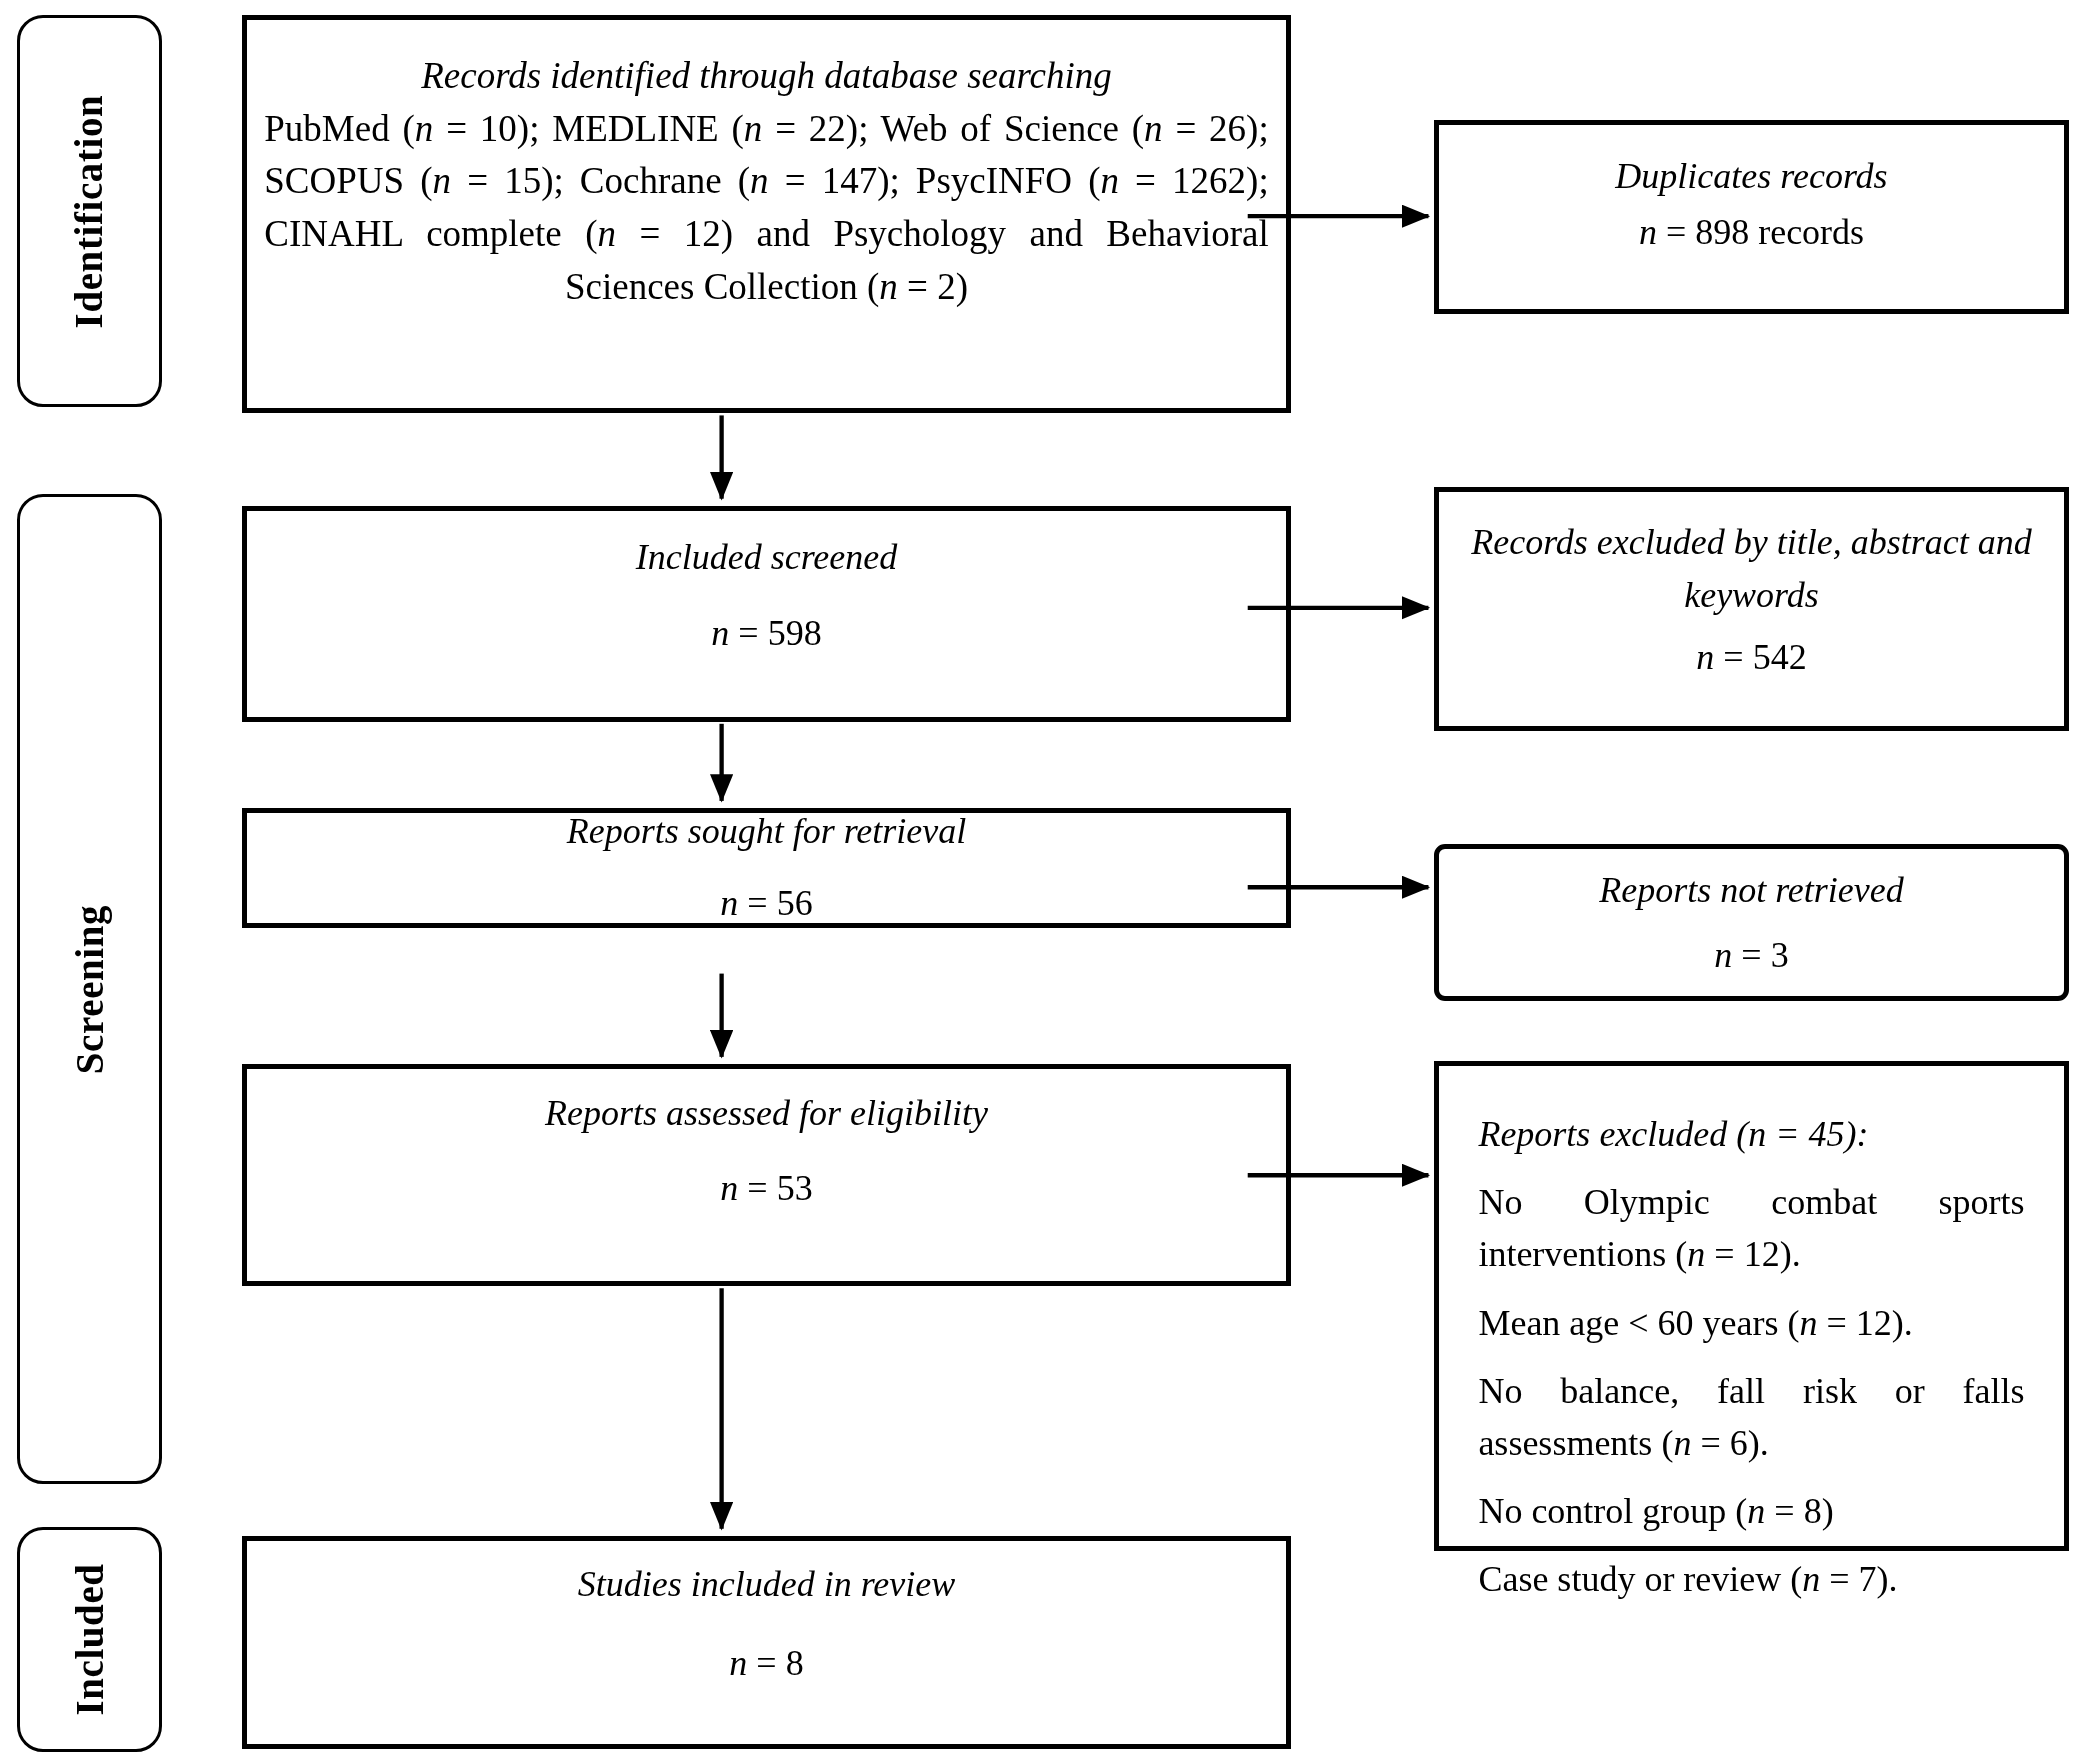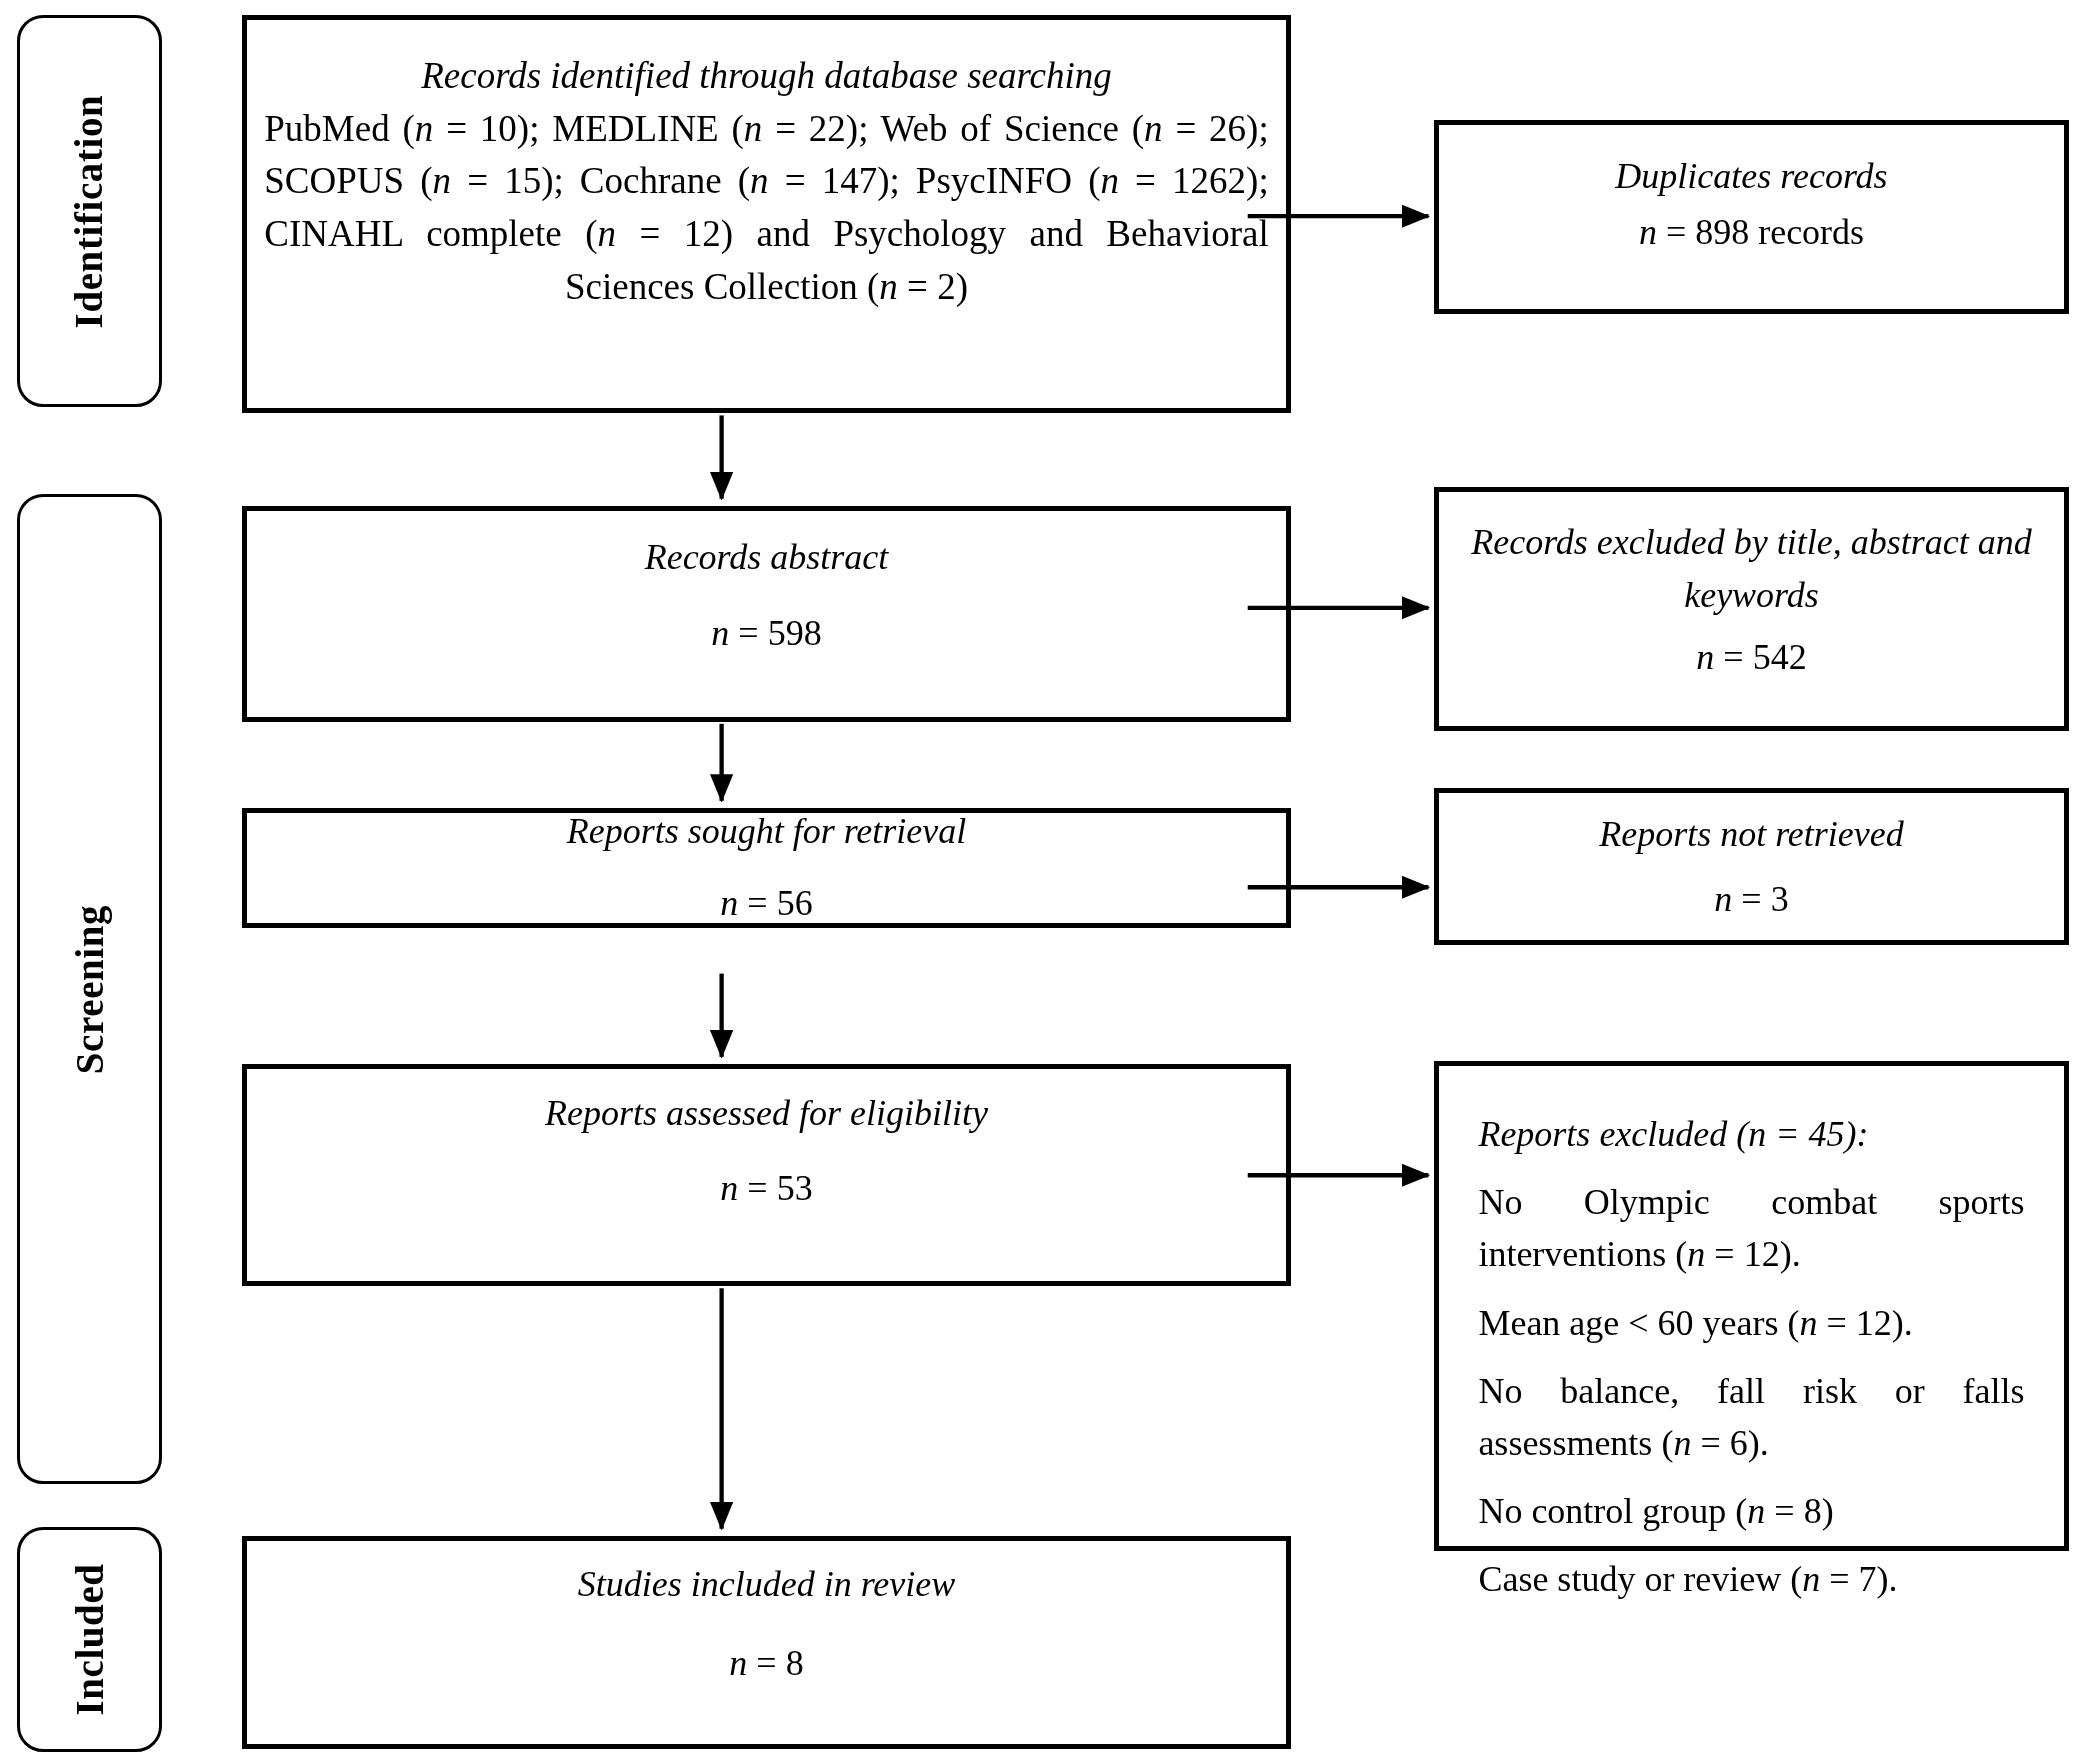--- a/index.html
+++ b/index.html
@@ -79,21 +79,21 @@
     border: 5px solid #000000;
     background: #ffffff;
     box-sizing: border-box;
     font-size: 36px;
     line-height: 1.45;
     text-align: center;
   }
   .side-box .box-title { font-style: italic; }
   #box-duplicates-removed { left: 1434px; top: 120px;  width: 635px; height: 194px; padding-bottom: 25px; row-gap: 3.7px; }
   #box-records-excluded   { left: 1434px; top: 487px;  width: 635px; height: 244px; padding-bottom: 18.5px; row-gap: 10px; }
-  #box-reports-not-retrieved { left: 1434px; top: 788px; width: 635px; height: 157px; row-gap: 13.6px; }
+  #box-reports-not-retrieved { left: 1434px; top: 844px; width: 635px; height: 157px; row-gap: 13.6px; border-radius: 11px; }
 
   #box-reports-excluded {
     left: 1434px; top: 1061px; width: 635px; height: 490px;
     padding: 26px 23.4px 0 23.4px;
     text-align: left;
   }
   #box-reports-excluded .box-title {
     text-align: left;
     margin: 16px;
   }
@@ -126,21 +126,21 @@
   <div class="stage-box" id="stage-included">
     <span class="stage-label">Included</span>
   </div>
 
   <div class="flow-box" id="box-records-identified">
     <div class="box-title">Records identified through database searching</div>
     <div class="box-body">PubMed (<i>n</i> = 10); MEDLINE (<i>n</i> = 22); Web of Science (<i>n</i> = 26); SCOPUS (<i>n</i> = 15); Cochrane (<i>n</i> = 147); PsycINFO (<i>n</i> = 1262); CINAHL complete (<i>n</i> = 12) and Psychology and Behavioral Sciences Collection (<i>n</i> = 2)</div>
   </div>
 
   <div class="flow-box centered" id="box-records-screened">
-    <div class="box-title">Records abstract</div>
+    <div class="box-title">Included screened</div>
     <div class="box-count"><i>n</i> = 598</div>
   </div>
 
   <div class="flow-box centered" id="box-reports-sought">
     <div class="box-title">Reports sought for retrieval</div>
     <div class="box-count"><i>n</i> = 56</div>
   </div>
 
   <div class="flow-box centered" id="box-reports-assessed">
     <div class="box-title">Reports assessed for eligibility</div>

